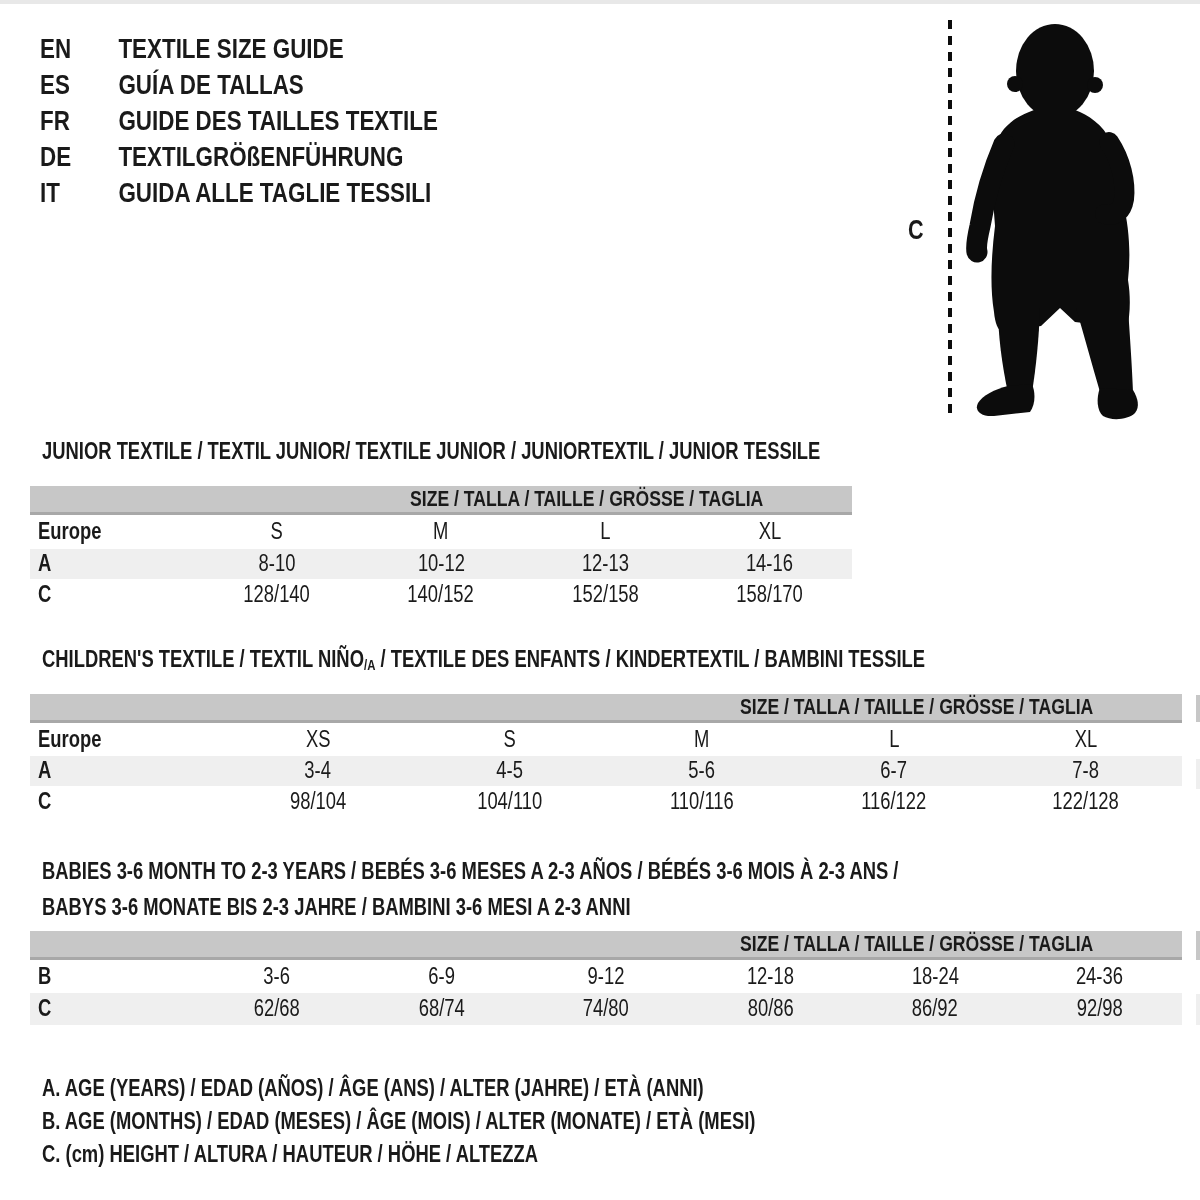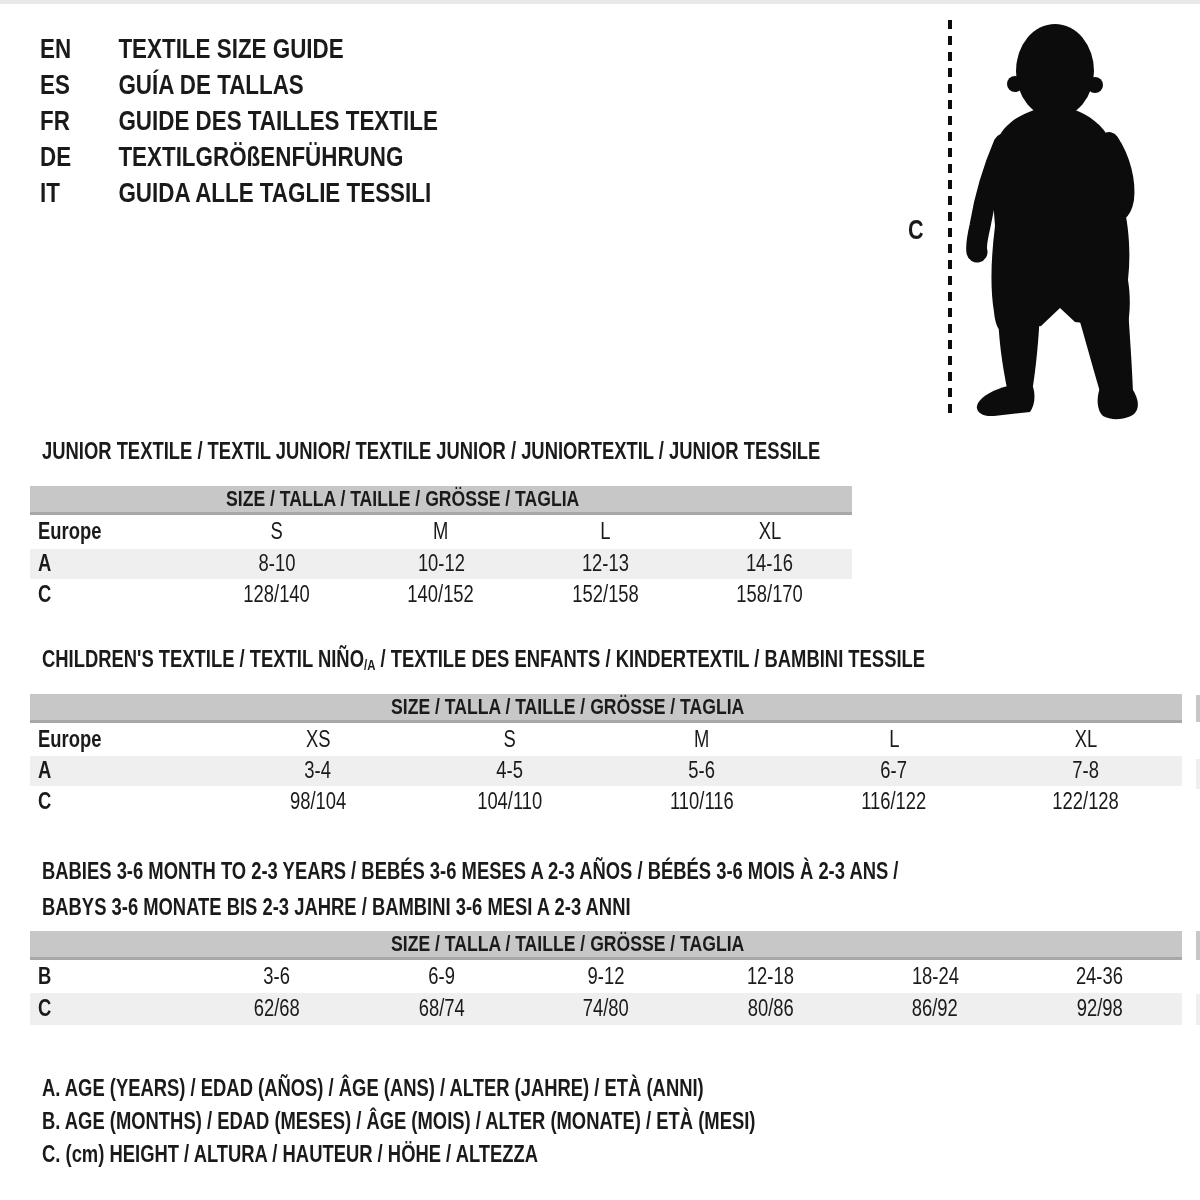--- a/index.html
+++ b/index.html
@@ -37,21 +37,21 @@
   .sec-title { position:absolute; left:42px; font-size:23px; font-weight:700; }
   .sub { font-size:0.62em; position:relative; top:3px; }
 
   
   .size-table { position:absolute; left:30px; border-collapse:collapse; table-layout:fixed; }
   .size-table td { padding:0; vertical-align:middle; font-size:23px; text-align:center; overflow:hidden; }
   .size-table td.lab { text-align:left; padding-left:8px;font-weight:bold; }
   .bar-row td {
     background: var(--table-header-bg, #c7c7c7);
     border-bottom:3px solid var(--table-header-border, #a8a8a8);
-    text-align:center; padding-left:12px;
+    text-align:right; padding-left:12px;
     font-size:22px; font-weight:700; height:25px;
   }
   tr.shaded td { background: var(--row-alt-bg, #efefef); }
   tr.h35 { height:35px; } tr.h34 { height:34px; } tr.h30 { height:30px; } tr.h32 { height:32px; }
   col.c-label { width:115px; }
 
   
   .legend { position:absolute; left:42px; top:1068px; font-size:23px; font-weight:700; }
   .legend-line { height:33px; line-height:33px; }
 

